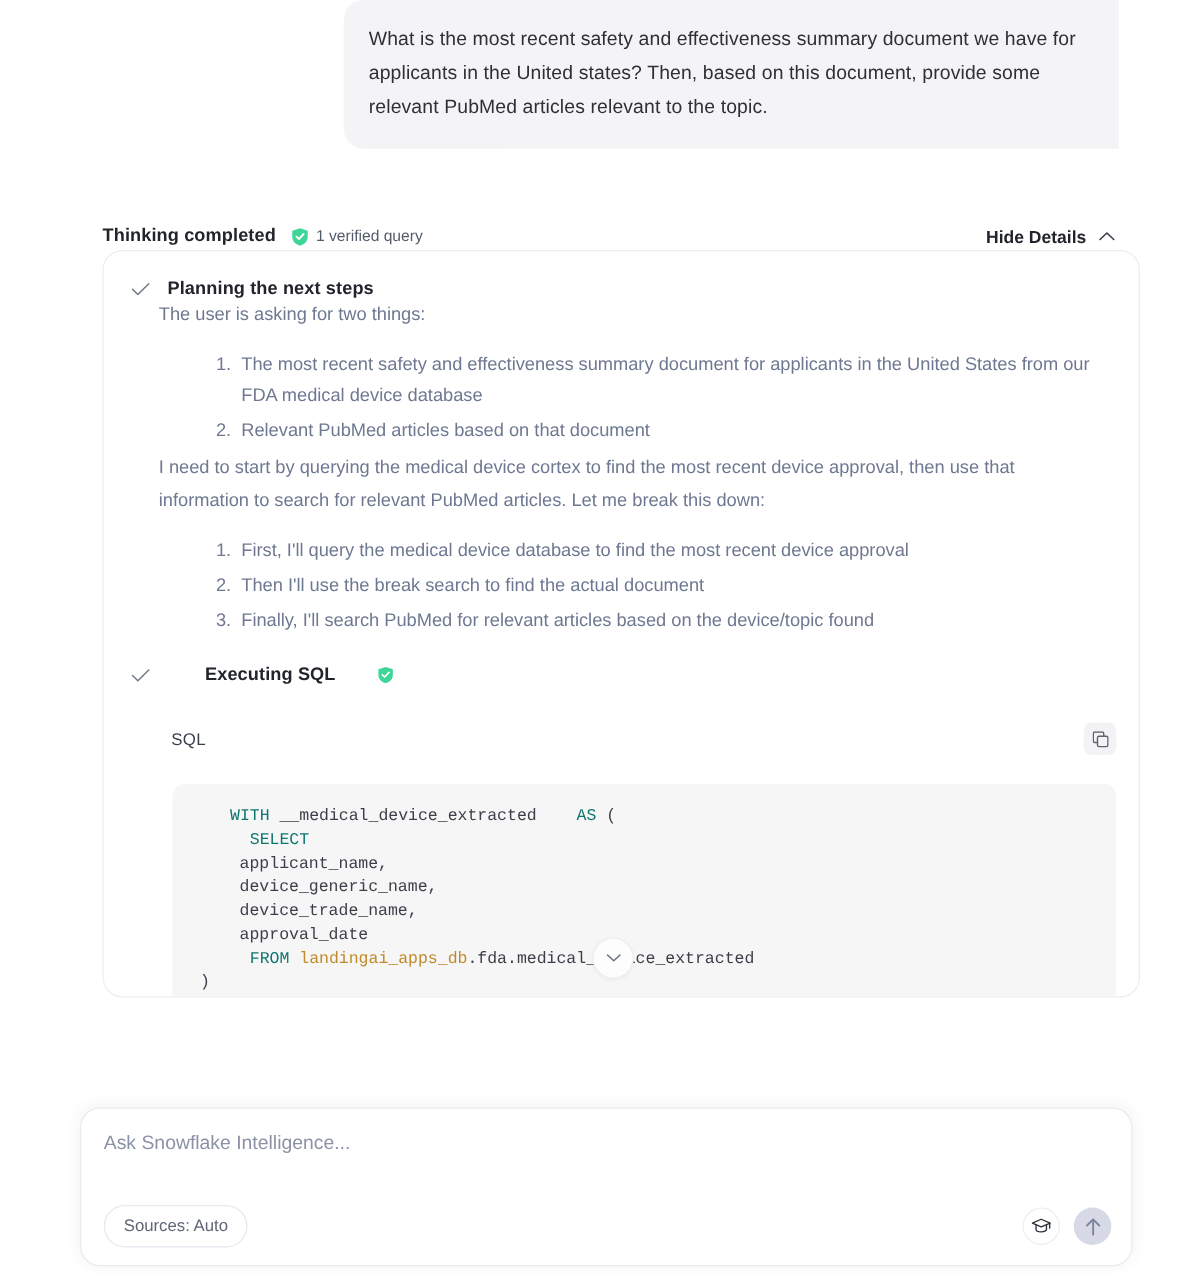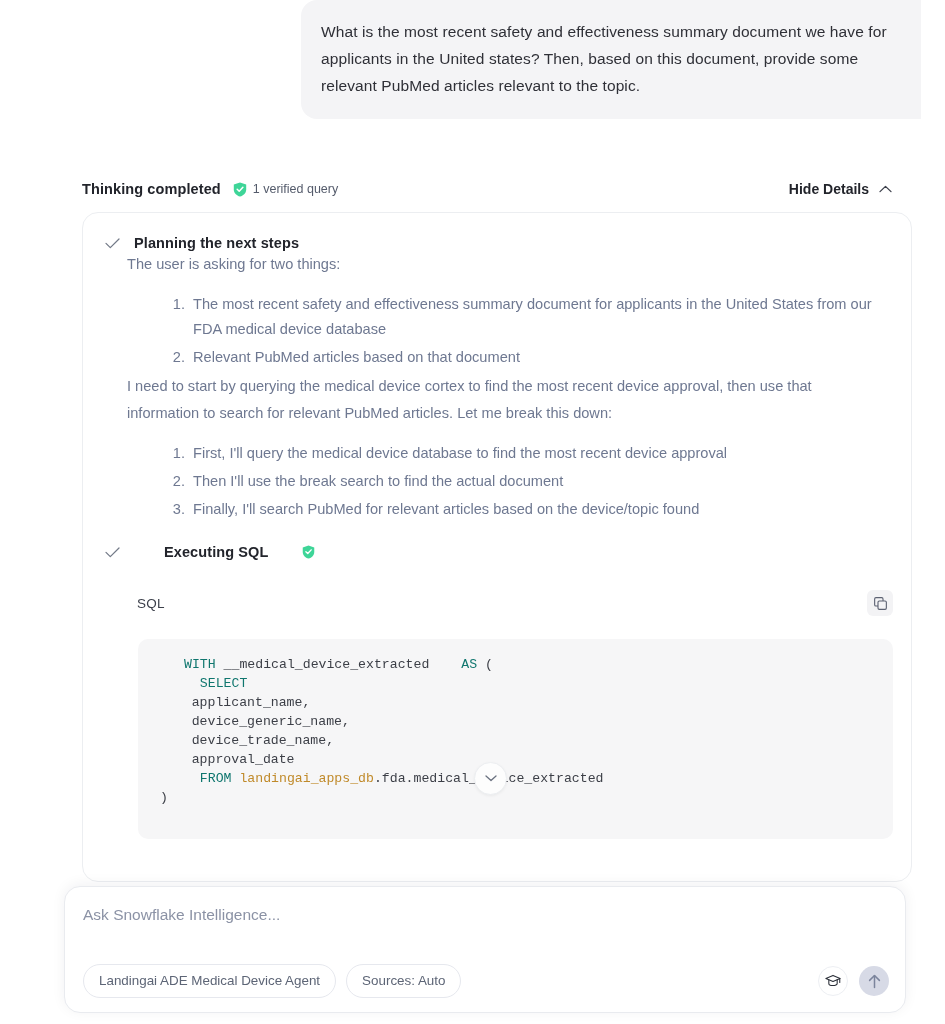--- a/index.html
+++ b/index.html
@@ -5,21 +5,21 @@
   * { box-sizing: border-box; margin: 0; padding: 0; }
   html, body {
     width: 945px; height: 1024px;
     background: #ffffff;
     font-family: "Liberation Sans", sans-serif;
     overflow: hidden;
   }
   .app { position: relative; width: 945px; height: 1024px; background:#fff; }
 
   
-  .user-row { display:flex; justify-content:flex-end; padding: 0 24px 0 0; }
+  .user-row { display:flex; justify-content:flex-end; padding: 0 50px 0 0; }
   .user-bubble {
     background:#f4f4f6;
     border-radius: 16px 0 0 16px;
     padding: 18px 28px 20px 20px;
     width: 620px;
     color:#2f3037;
     font-size: 15.5px;
     line-height: 27px;
     letter-spacing: 0.1px;
   }
@@ -38,22 +38,22 @@
   }
   .verified-text { font-size:12.5px; color:#545b6b; }
   .hide-details {
     margin-left:auto; display:flex; align-items:center; gap:10px; cursor:pointer;
   }
   .hide-details-label { font-size:14px; font-weight:bold; color:#22242b; }
   .chev-up { width:13px; height:8px; display:block; }
 
   
   .details-card {
-    position:absolute; left:82px; top:212px;
-    width:830px; height:670px;
+    position:absolute; left:82px; top:200px;
+    width:830px; height:598px;
     border:1px solid #eceef1;
     border-radius:16px;
     background:#fff;
     overflow:hidden;
   }
   .step-head {
     display:flex; align-items:center; gap:14px;
     padding: 22px 0 0 22px;
   }
   .check-ico { width:15px; height:11px; display:block; }
@@ -241,21 +241,20 @@
         <svg class="chev-dn" viewBox="0 0 12 7">
           <path d="M1 1 L6 5.6 L11 1" stroke="#6b7280" stroke-width="1.3" fill="none" stroke-linecap="round" stroke-linejoin="round"></path>
         </svg>
       </span>
     </div>
   </div>
 
   <div class="composer">
     <input class="composer-input" type="text" placeholder="Ask Snowflake Intelligence..." style="">
     <div class="composer-bottom">
-      <span class="pill">Landingai ADE Medical Device Agent</span>
       <span class="pill">Sources: Auto</span>
       <span class="right-actions">
         <span class="cap-btn">
           <svg class="cap-ico" viewBox="0 0 18 15">
             <path d="M9 1.2 L17 4.6 L9 8 L1 4.6 Z" fill="none" stroke="#2b2f38" stroke-width="1.2" stroke-linejoin="round"></path>
             <path d="M4.3 6.2 V10.2 C4.3 11.6 6.4 12.6 9 12.6 C11.6 12.6 13.7 11.6 13.7 10.2 V6.2" fill="none" stroke="#2b2f38" stroke-width="1.2" stroke-linecap="round"></path>
             <path d="M16.6 4.9 V9.2" stroke="#2b2f38" stroke-width="1.2" stroke-linecap="round"></path>
           </svg>
         </span>
         <span class="send-btn">

